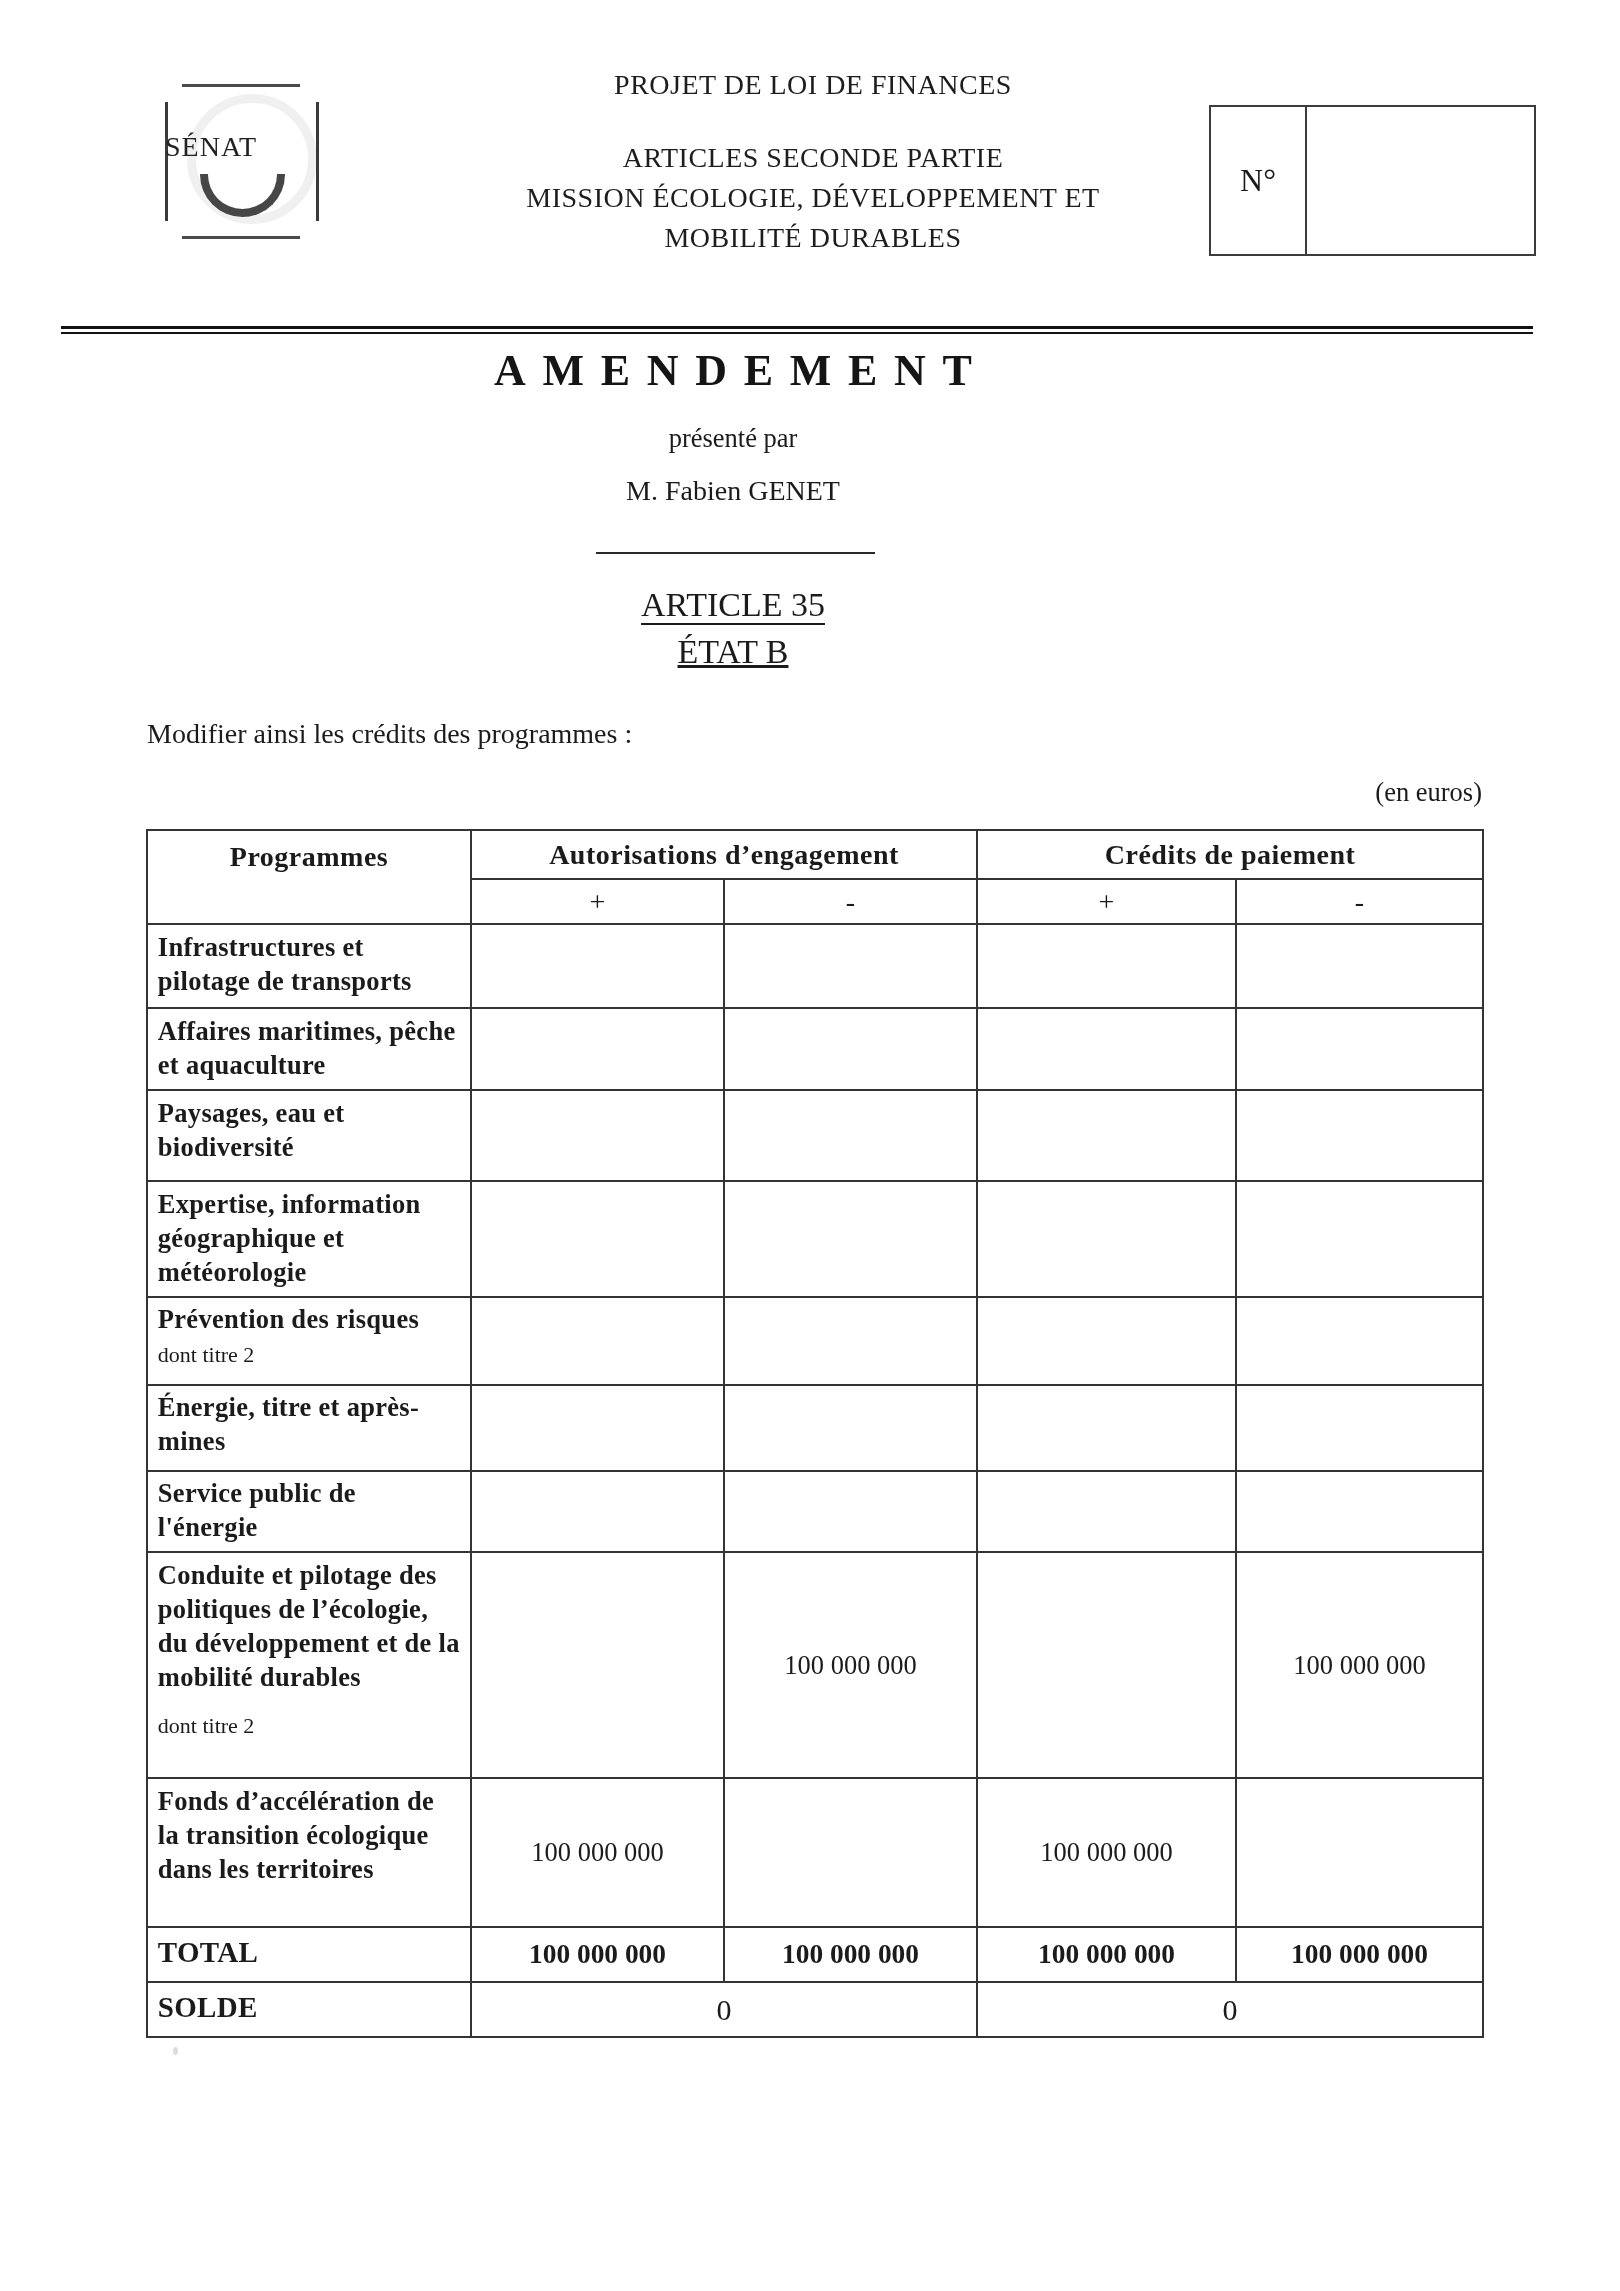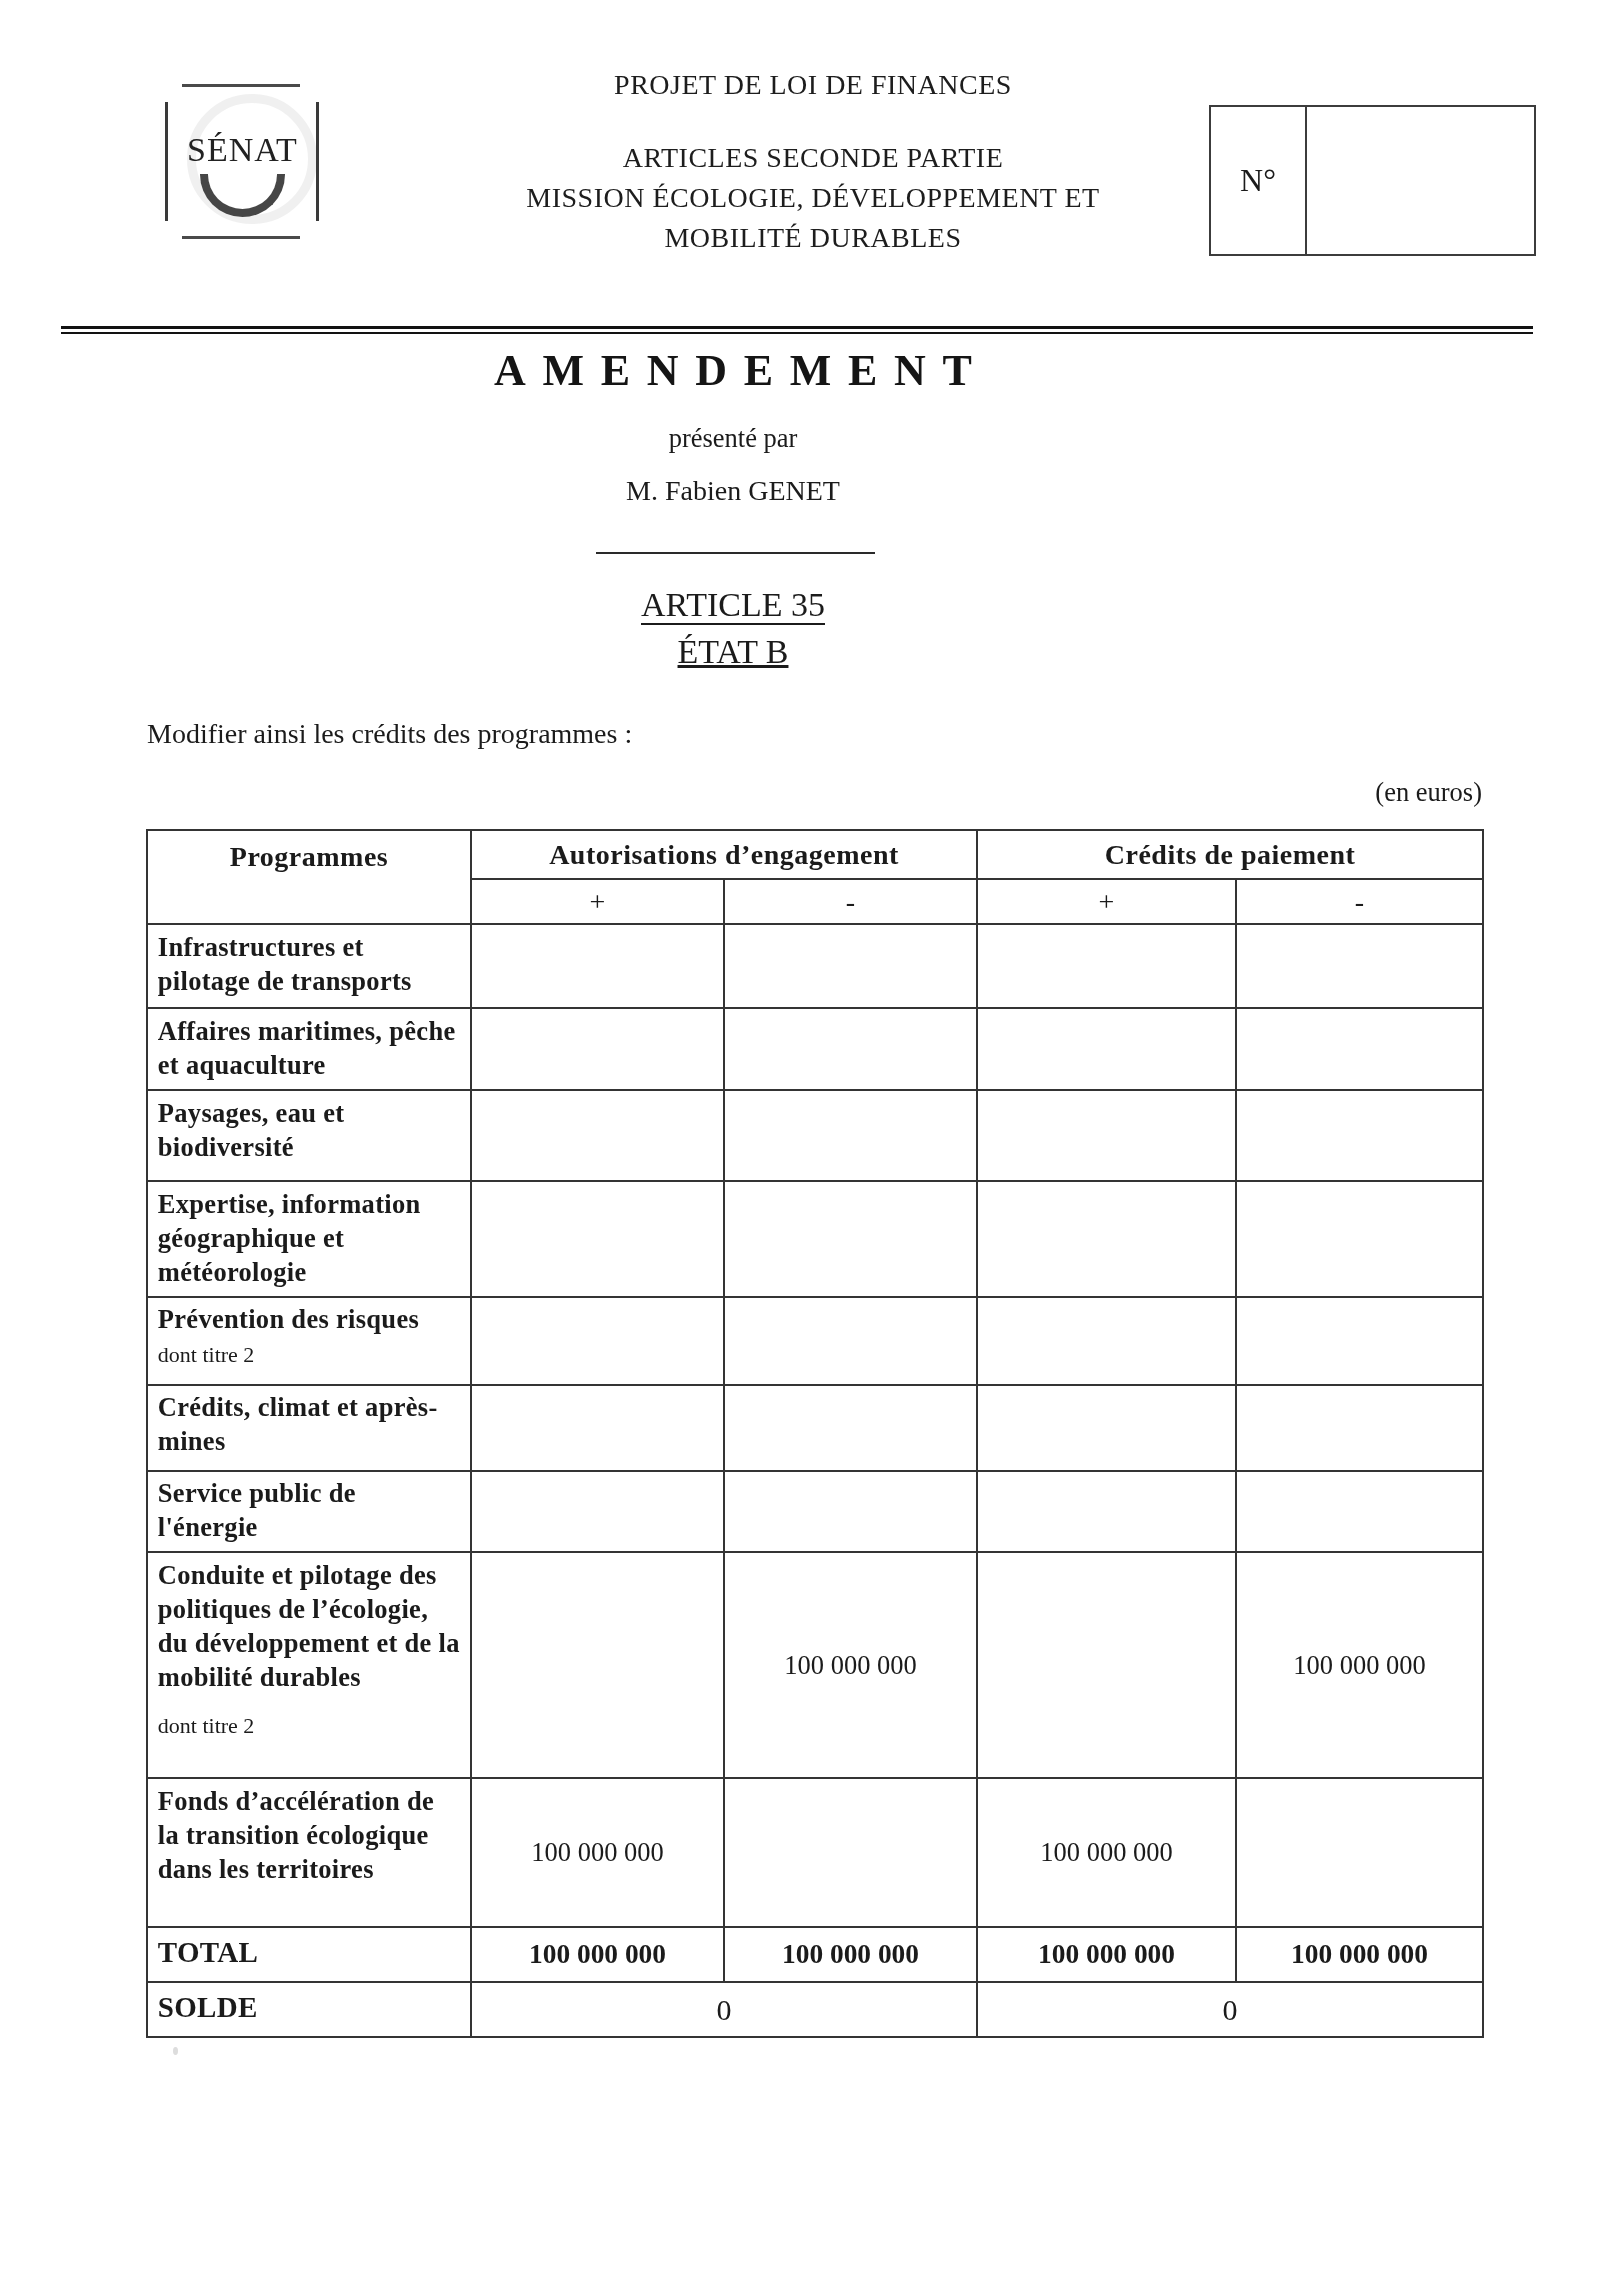--- a/index.html
+++ b/index.html
@@ -12,21 +12,21 @@
     color:#1b1b1b;
     overflow:hidden;
   }
   
   .senat-logo{position:absolute;left:165px;top:84px;width:155px;height:157px;}
   .senat-logo .top-line{position:absolute;left:16.7px;width:118px;top:0;height:2.9px;background:#4a4a4a;}
   .senat-logo .bottom-line{position:absolute;left:16.7px;width:118px;top:152px;height:2.9px;background:#4a4a4a;}
   .senat-logo .left-bar{position:absolute;left:0;top:17.6px;width:2.9px;height:119px;background:#3a3a3a;}
   .senat-logo .right-bar{position:absolute;left:151px;top:17.6px;width:2.9px;height:119px;background:#3a3a3a;}
   .senat-logo .faint-ring{position:absolute;left:21.6px;top:9.8px;width:112px;height:112px;border-radius:50%;border:9.8px solid rgba(70,70,70,0.08);}
-  .senat-logo .senat-text{position:absolute;left:0;top:47px;width:155px;text-align:center;font-size:34px;letter-spacing:1px;color:#222;font-weight:normal;}
+  .senat-logo .senat-text{position:absolute;left:0;top:47px;width:155px;text-align:left;font-size:28px;letter-spacing:1px;color:#222;font-weight:normal;}
   .senat-logo .senat-arc{position:absolute;left:35px;top:90px;width:69px;height:35px;border:8.8px solid #464646;border-top:none;border-radius:0 0 45px 45px;}
   
   .header-center{position:absolute;left:421px;top:69px;width:784px;text-align:center;font-size:28px;letter-spacing:0.5px;color:#1d1d1d;}
   .header-center .line1{margin:0 0 37px 0;}
   .header-center .line{line-height:40px;margin:0;}
   
   .num-box{position:absolute;left:1209px;top:105px;width:327px;height:151px;border:2.9px solid #3c3c3c;display:flex;box-sizing:border-box;}
   .num-box .num-cell{width:96px;border-right:2.9px solid #3c3c3c;display:flex;align-items:center;justify-content:center;font-size:32px;box-sizing:border-box;}
   .num-box .blank-cell{flex:1;}
   
@@ -162,21 +162,21 @@
           <td class="value-cell"></td>
         </tr>
         <tr style="height:88px;">
           <td class="label-cell"><span>Prévention des risques</span><span class="sub-label sub-tight">dont titre 2</span></td>
           <td class="value-cell"></td>
           <td class="value-cell"></td>
           <td class="value-cell"></td>
           <td class="value-cell"></td>
         </tr>
         <tr style="height:86px;">
-          <td class="label-cell">Crédits, climat et après-mines</td>
+          <td class="label-cell">Énergie, titre et après-mines</td>
           <td class="value-cell"></td>
           <td class="value-cell"></td>
           <td class="value-cell"></td>
           <td class="value-cell"></td>
         </tr>
         <tr style="height:80px;">
           <td class="label-cell">Service public de l'énergie</td>
           <td class="value-cell"></td>
           <td class="value-cell"></td>
           <td class="value-cell"></td>

